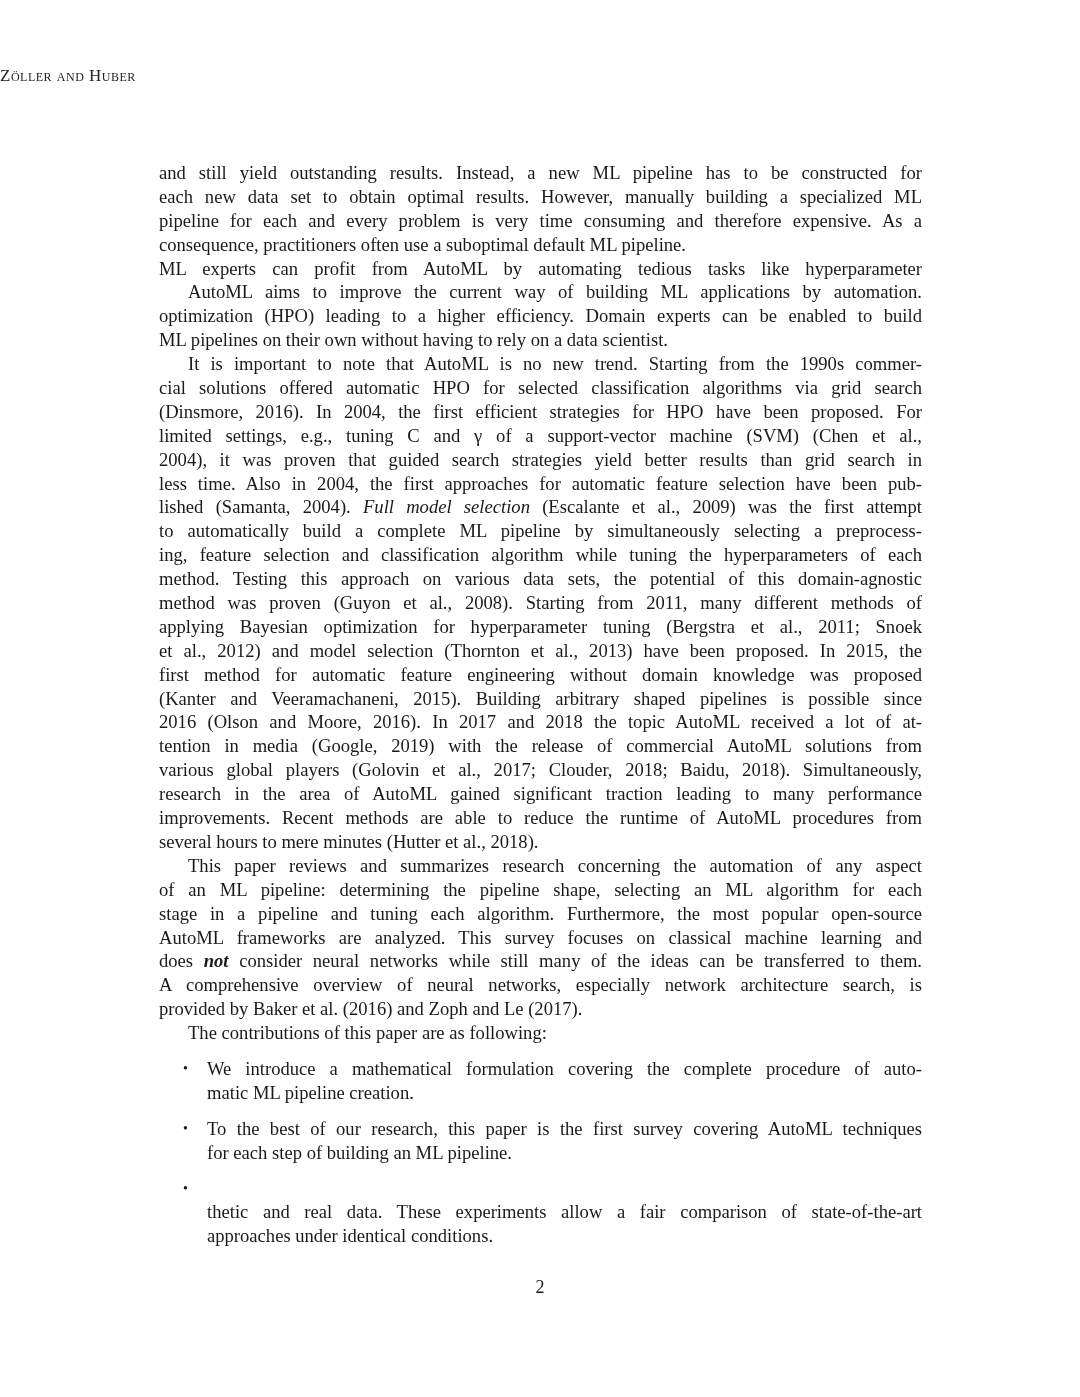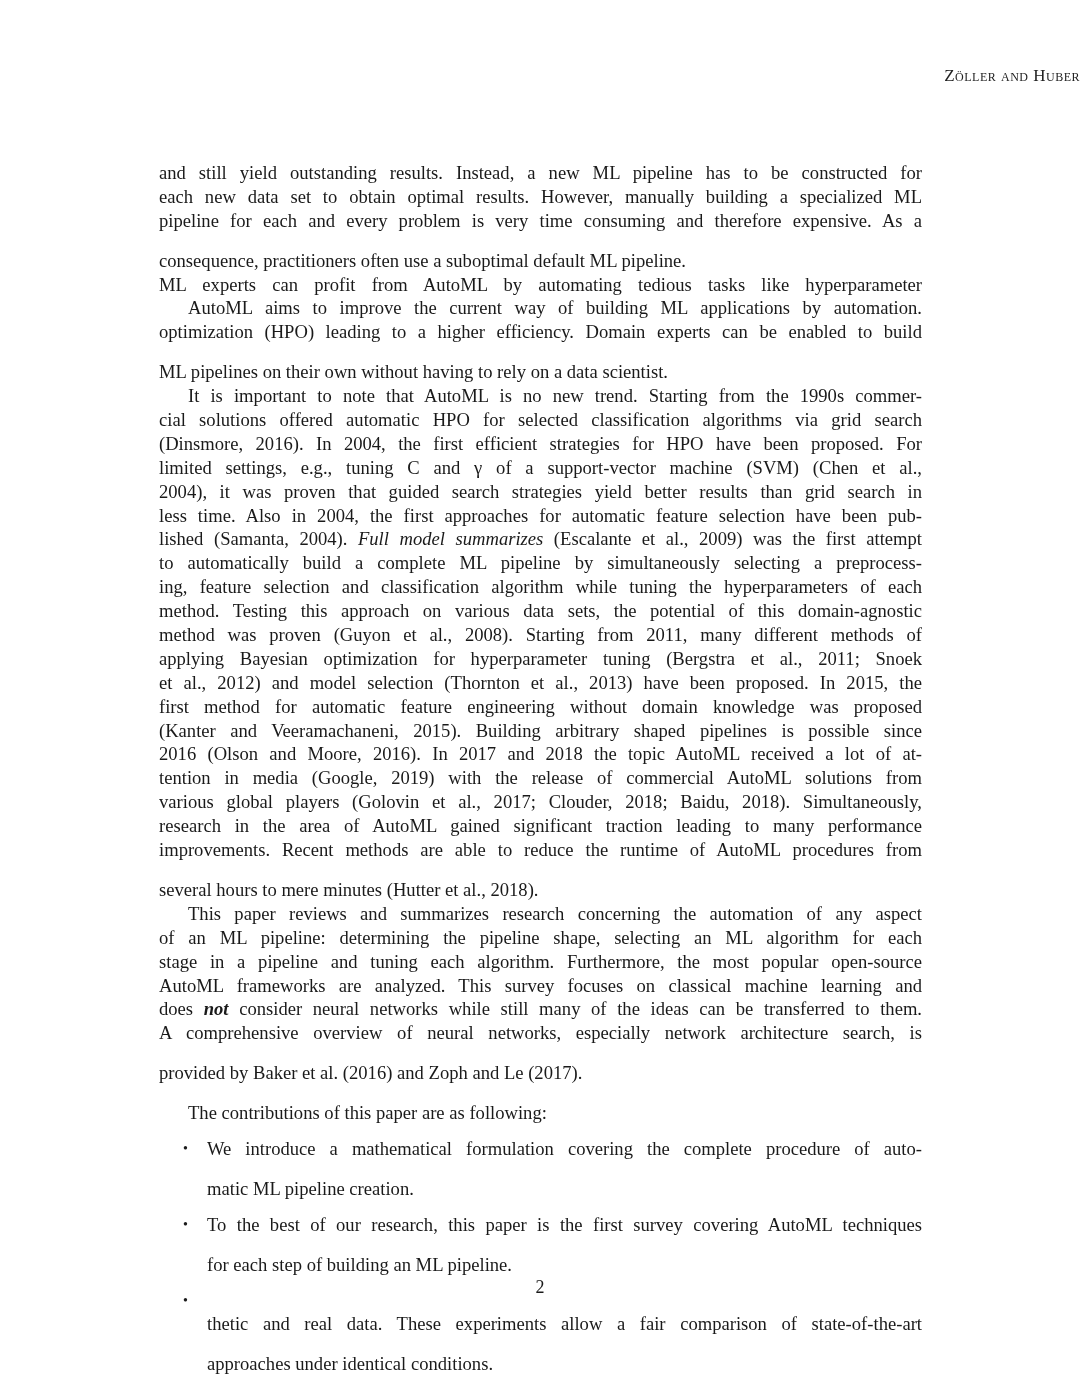--- a/index.html
+++ b/index.html
@@ -1,23 +1,23 @@
 <!DOCTYPE html>
 <html><head>
 <meta charset="utf-8">
 <style>
   html, body { margin: 0; padding: 0; background: #ffffff; }
   body { width: 1080px; height: 1397px; position: relative; overflow: hidden;
          font-family: "Liberation Serif", "DejaVu Serif", serif; color: #1a1a1a; }
-  .header { position: absolute; top: 66px; left: 0; width: 1080px; text-align: right;
+  .header { position: absolute; top: 66px; left: 0; width: 1080px; text-align: left;
             font-size: 17px; letter-spacing: 0.5px; font-variant: small-caps; color: #222; }
   .body { position: absolute; left: 159px; width: 763px; top: 161px; }
   .line { display: block; height: 23.9px; line-height: 23.9px; font-size: 18.6px;
           white-space: nowrap; text-align: justify; text-align-last: justify; }
-  .line.last { text-align-last: left; margin-top: 16px; }
+  .line.last { text-align-last: left; }
   .line.indent { padding-left: 29px; }
   .gap { height: 12px; }
   .bullet-line { padding-left: 48px; position: relative; }
   .bullet { position: absolute; left: 24px; top: 0; font-size: 14px; }
   em { font-style: italic; }
   b { font-weight: bold; font-style: italic; }
   .pagenum { position: absolute; top: 1277px; left: 0; width: 1080px; text-align: center; font-size: 18px; }
 </style>
 </head>
 <body>
@@ -40,21 +40,21 @@
     <span class="line last">ML pipelines on their own without having to rely on a data scientist.</span>
   </div>
 
   <div>
     <span class="line indent">It is important to note that AutoML is no new trend. Starting from the 1990s commer-</span>
     <span class="line">cial solutions offered automatic HPO for selected classification algorithms via grid search</span>
     <span class="line">(Dinsmore, 2016). In 2004, the first efficient strategies for HPO have been proposed. For</span>
     <span class="line">limited settings, e.g., tuning C and γ of a support-vector machine (SVM) (Chen et al.,</span>
     <span class="line">2004), it was proven that guided search strategies yield better results than grid search in</span>
     <span class="line">less time. Also in 2004, the first approaches for automatic feature selection have been pub-</span>
-    <span class="line"><span>lished (Samanta, 2004).</span> <em>Full model summarizes</em><span> (Escalante et al., 2009) was the first attempt</span></span>
+    <span class="line"><span>lished (Samanta, 2004).</span> <em>Full model selection</em><span> (Escalante et al., 2009) was the first attempt</span></span>
     <span class="line">to automatically build a complete ML pipeline by simultaneously selecting a preprocess-</span>
     <span class="line">ing, feature selection and classification algorithm while tuning the hyperparameters of each</span>
     <span class="line">method. Testing this approach on various data sets, the potential of this domain-agnostic</span>
     <span class="line">method was proven (Guyon et al., 2008). Starting from 2011, many different methods of</span>
     <span class="line">applying Bayesian optimization for hyperparameter tuning (Bergstra et al., 2011; Snoek</span>
     <span class="line">et al., 2012) and model selection (Thornton et al., 2013) have been proposed. In 2015, the</span>
     <span class="line">first method for automatic feature engineering without domain knowledge was proposed</span>
     <span class="line">(Kanter and Veeramachaneni, 2015). Building arbitrary shaped pipelines is possible since</span>
     <span class="line">2016 (Olson and Moore, 2016). In 2017 and 2018 the topic AutoML received a lot of at-</span>
     <span class="line">tention in media (Google, 2019) with the release of commercial AutoML solutions from</span>

